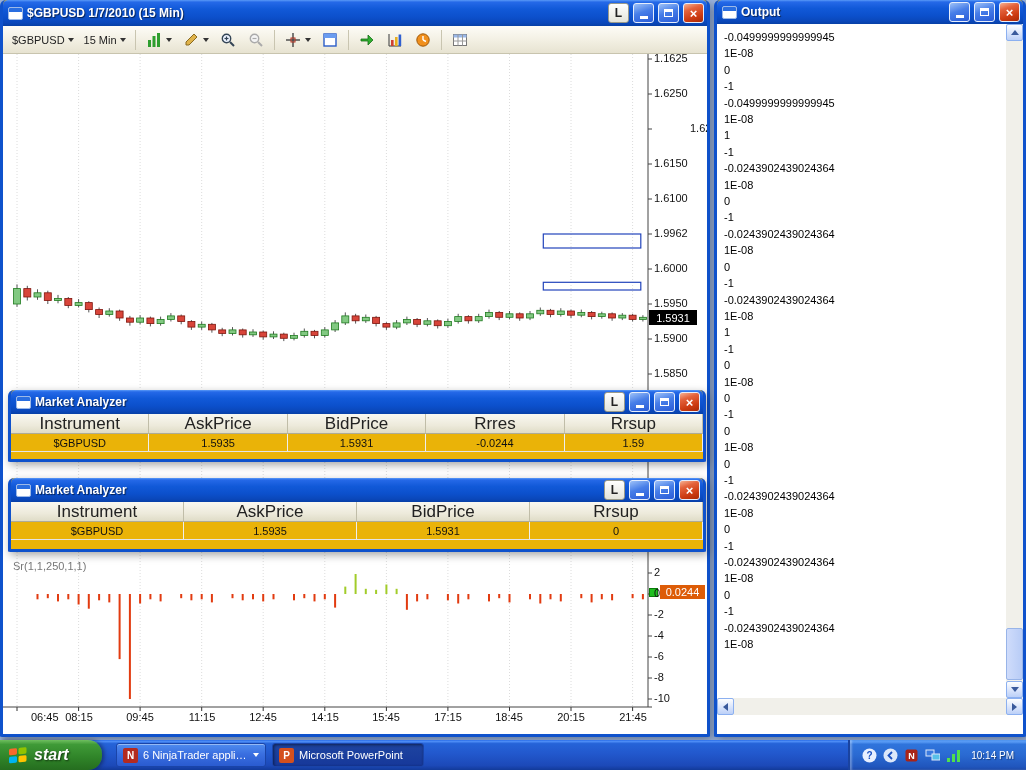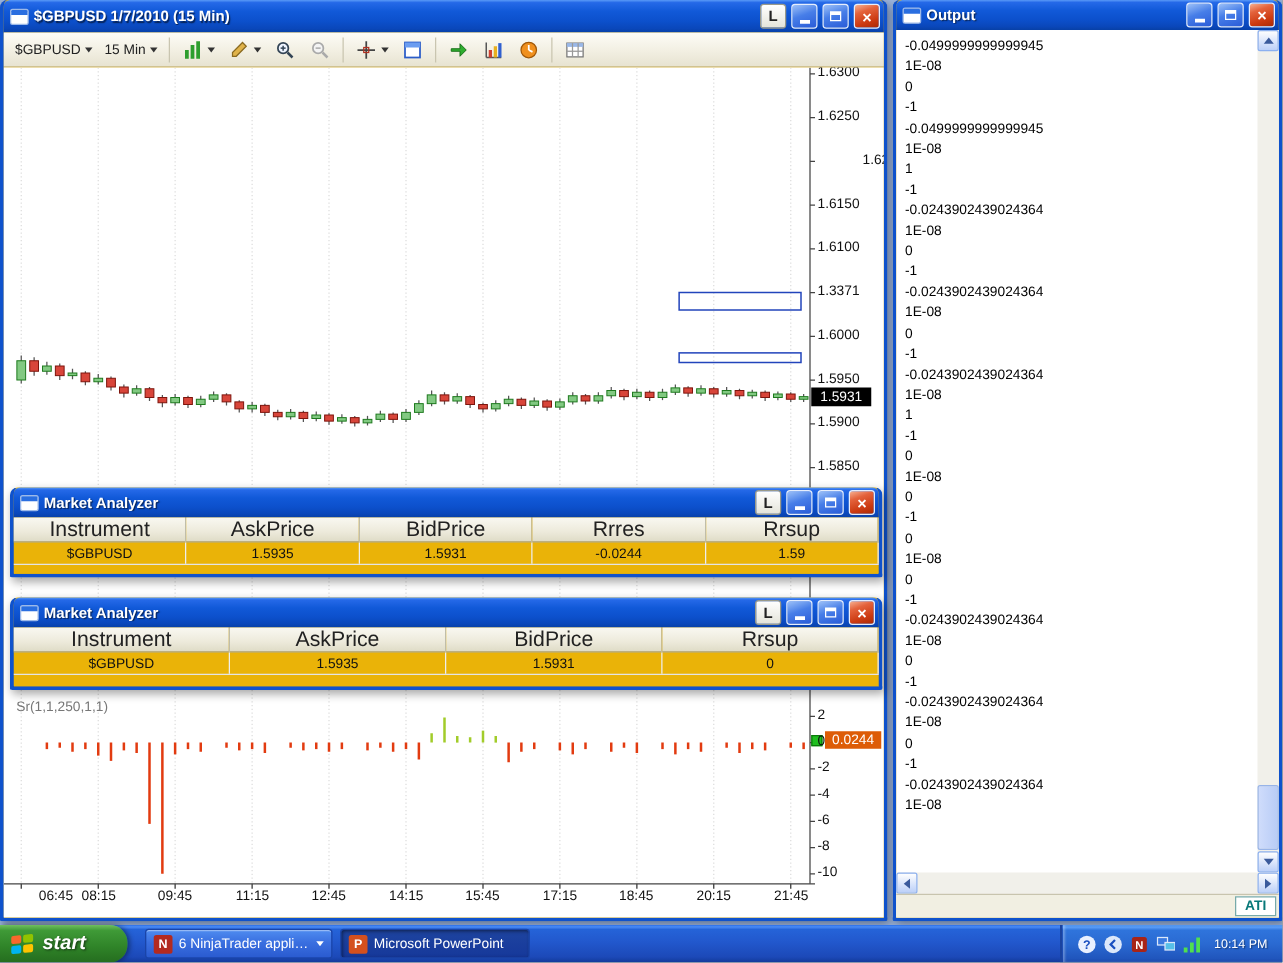--- a/index.html
+++ b/index.html
@@ -477,26 +477,26 @@
           <div class="time-label" style="left:59px; top:657px;">08:15</div>
           <div class="time-label" style="left:120px; top:657px;">09:45</div>
           <div class="time-label" style="left:182px; top:657px;">11:15</div>
           <div class="time-label" style="left:243px; top:657px;">12:45</div>
           <div class="time-label" style="left:305px; top:657px;">14:15</div>
           <div class="time-label" style="left:366px; top:657px;">15:45</div>
           <div class="time-label" style="left:428px; top:657px;">17:15</div>
           <div class="time-label" style="left:489px; top:657px;">18:45</div>
           <div class="time-label" style="left:551px; top:657px;">20:15</div>
           <div class="time-label" style="left:613px; top:657px;">21:45</div>
-          <div class="axis-label" style="left:651px; top:-2px;">1.6300</div>
+          <div class="axis-label" style="left:651px; top:-2px;">1.1625</div>
           <div class="axis-label" style="left:651px; top:33px;">1.6250</div>
           <div class="axis-label" style="left:687px; top:68px;">1.6200</div>
           <div class="axis-label" style="left:651px; top:103px;">1.6150</div>
           <div class="axis-label" style="left:651px; top:138px;">1.6100</div>
-          <div class="axis-label" style="left:651px; top:173px;">1.3371</div>
+          <div class="axis-label" style="left:651px; top:173px;">1.9962</div>
           <div class="axis-label" style="left:651px; top:208px;">1.6000</div>
           <div class="axis-label" style="left:651px; top:243px;">1.5950</div>
           <div class="axis-label" style="left:651px; top:278px;">1.5900</div>
           <div class="axis-label" style="left:651px; top:313px;">1.5850</div>
           <div class="axis-label" style="left:651px; top:512px;">2</div>
           <div class="axis-label" style="left:651px; top:533px;">0</div>
           <div class="axis-label" style="left:651px; top:554px;">-2</div>
           <div class="axis-label" style="left:651px; top:575px;">-4</div>
           <div class="axis-label" style="left:651px; top:596px;">-6</div>
           <div class="axis-label" style="left:651px; top:617px;">-8</div>
@@ -634,23 +634,20 @@
           </div>
       </div>
       <div class="hscroll">
         <div class="scroll-btn">
             <span class="arr-left"></span>
           </div>
         <div class="scroll-btn">
             <span class="arr-right"></span>
           </div>
       </div>
-      <div id="output-status">
-        <span id="ati-box">ATI</span>
-      </div>
     </div>
   </div>
 
   <div id="taskbar">
     <div id="start-btn">
       <svg width="20" height="18" viewBox="0 0 20 18">
         <g transform="skewY(-6)">
           <rect x="1" y="3" width="8" height="6.5" rx="1.5" fill="#f8682c"></rect>
           <rect x="10.5" y="3" width="8" height="6.5" rx="1.5" fill="#91c300"></rect>
           <rect x="1" y="11" width="8" height="6.5" rx="1.5" fill="#00b4f1"></rect>

